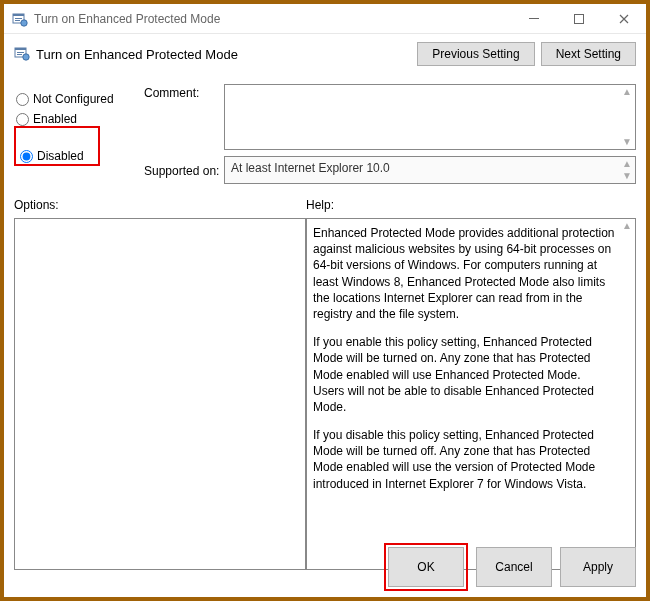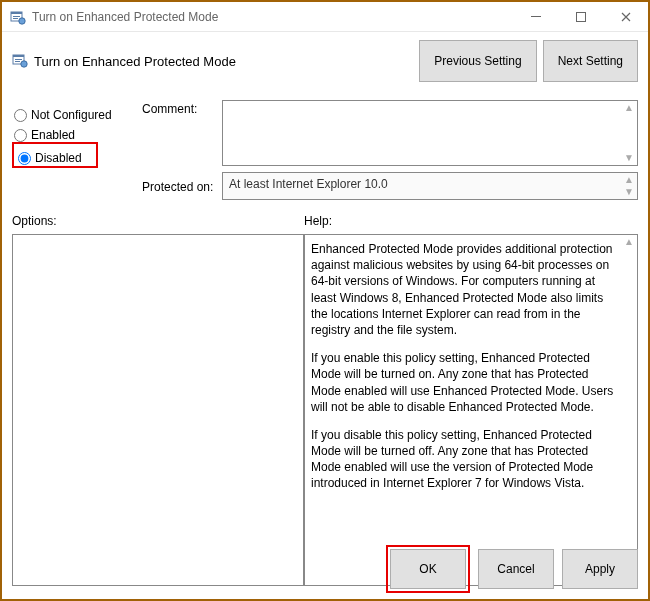--- a/index.html
+++ b/index.html
@@ -6,21 +6,21 @@
   body {
     margin: 0;
     font-family: "Segoe UI", Tahoma, sans-serif;
     font-size: 12px;
     background: #fff;
     color: #000;
   }
   .outer {
     width: 650px;
     height: 601px;
-    border: 2px solid #a16207;
+    border: 4px solid #a16207;
     background: #fff;
     position: relative;
   }
   .titlebar {
     height: 30px;
     display: flex;
     align-items: center;
     padding-left: 8px;
     border-bottom: 1px solid #e8e8e8;
   }
@@ -41,21 +41,21 @@
     position: relative;
   }
   .row1 {
     display: flex;
     align-items: center;
     margin-bottom: 18px;
   }
   .row1 .ticon { margin-right: 6px; }
   .row1 .ptitle { font-size: 13px; flex: 1; }
   .navbtn {
-    height: 42px;
+    height: 24px;
     padding: 0 14px;
     background: #e1e1e1;
     border: 1px solid #adadad;
     font-size: 12px;
     margin-left: 6px;
     cursor: pointer;
   }
   .midgrid {
     display: grid;
     grid-template-columns: 130px 80px 1fr;
@@ -66,21 +66,21 @@
   .radio {
     display: flex; align-items: flex-end;
     height: 20px;
     padding-left: 2px;
     cursor: pointer;
   }
   .radio input { margin: 0 4px 0 0; }
   .highlight {
     border: 2px solid #e60000;
     width: 86px;
-    padding: 1px 0 1px 2px;
+    padding: 15px 0 1px 2px;
   }
   .clabel { padding-top: 2px; }
   .commentbox {
     width: 100%;
     height: 66px;
     border: 1px solid #888;
     position: relative;
   }
   .scrollv {
     position: absolute; right: 0; top: 0; bottom: 0; width: 16px;
@@ -212,21 +212,21 @@
 
       <div class="clabel">Comment:</div>
       <div class="commentbox">
         <span></span>
         <div class="scrollv">
           <span class="arrow">▲</span>
           <span class="arrow">▼</span>
         </div>
       </div>
 
-      <div class="clabel" style="align-self:center">Protected on:</div>
+      <div class="clabel" style="align-self:center">Supported on:</div>
       <div class="supportbox">
         <span>At least Internet Explorer 10.0</span>
         <div class="scrollv">
           <span class="arrow">▲</span>
           <span class="arrow">▼</span>
         </div>
       </div>
     </div>
 
     <div class="twocol">

